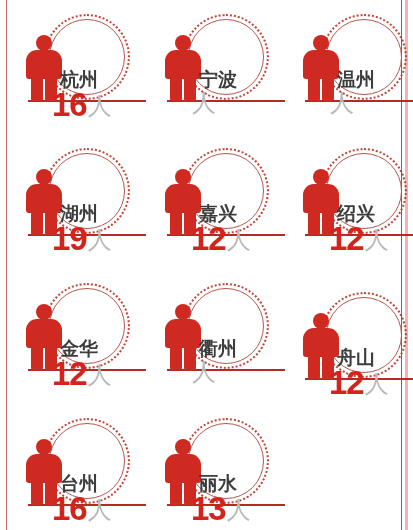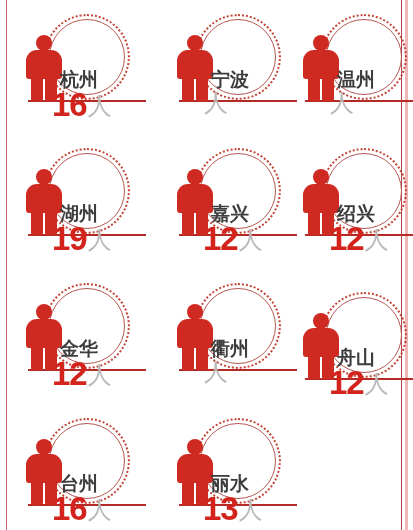--- a/index.html
+++ b/index.html
@@ -45,21 +45,21 @@
   }
 
   .card {
     position: absolute;
     width: 135px;
     height: 125px;
   }
 
   
   .col-0 { left: 16px; }
-  .col-1 { left: 167px; }
+  .col-1 { left: 155px; }
   .col-2 { left: 293px; }
 
   .row-0 { top: 8px; }
   .row-1 { top: 142px; }
   .row-2 { top: 277px; }
   .row-3 { top: 412px; }
 
   .card.nudge-down { margin-top: 9px; }
 
   

